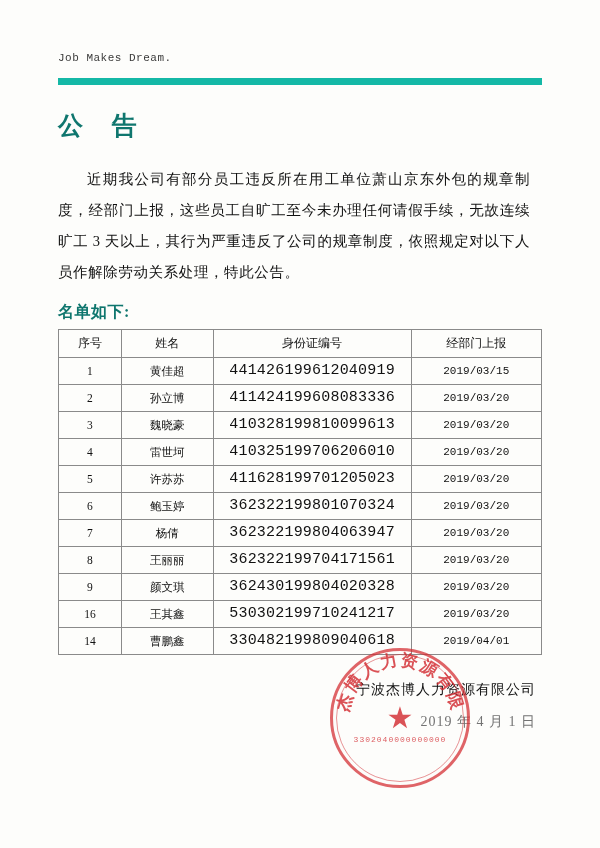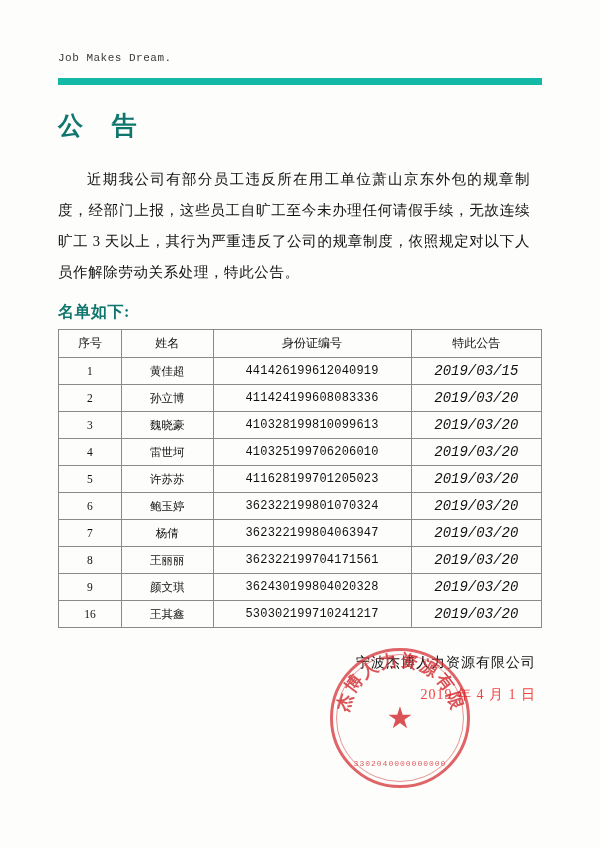--- a/index.html
+++ b/index.html
@@ -93,44 +93,43 @@
     height: 27px;
     line-height: 27px;
   }
   table.name-table col.c-idx   { width: 13%; }
   table.name-table col.c-name  { width: 19%; }
   table.name-table col.c-id    { width: 41%; }
   table.name-table col.c-date  { width: 27%; }
   .td-id {
     font-family: "Liberation Mono", monospace;
     letter-spacing: 0.2px;
-    font-size: 12px;
+    font-size: 15px;
   }
   .td-date {
     font-family: "Liberation Mono", monospace;
-    font-size: 14px;
-    font-style: italic;
+    font-size: 11px;
   }
   
   .sign-block {
     margin-top: 26px;
     text-align: right;
     padding-right: 6px;
     position: relative;
   }
   .sign-company {
     font-size: 14px;
     letter-spacing: 1px;
     color: #111;
     margin-bottom: 14px;
   }
   .sign-date {
     font-size: 14px;
     letter-spacing: 1px;
-    color: #ef4444;
+    color: #737373;
   }
   
   .seal {
     position: absolute;
     left: 330px;
     top: 648px;
     width: 140px;
     height: 140px;
     pointer-events: none;
   }
@@ -155,21 +154,21 @@
     transform: translate(-50%, -50%);
     font-size: 30px;
     color: #d2282e;
     opacity: 0.8;
     line-height: 1;
   }
   .seal .seal-sub {
     position: absolute;
     left: 0;
     right: 0;
-    bottom: 20px;
+    bottom: 44px;
     text-align: center;
     font-size: 8px;
     letter-spacing: 1px;
     color: #d2282e;
     opacity: 0.75;
     font-family: "Liberation Mono", monospace;
   }
   .seal svg {
     position: absolute;
     inset: 0;
@@ -206,21 +205,21 @@
       <col class="c-idx">
         <col class="c-name">
         <col class="c-id">
         <col class="c-date">
     </colgroup>
     <thead>
       <tr>
         <th>序号</th>
         <th>姓名</th>
         <th>身份证编号</th>
-        <th>特此公告</th>
+        <th>经部门上报</th>
       </tr>
     </thead>
     <tbody>
       <tr>
           <td>1</td>
           <td>黄佳超</td>
           <td class="td-id">441426199612040919</td>
           <td class="td-date">2019/03/15</td>
         </tr>
       <tr>
@@ -269,20 +268,26 @@
           <td>9</td>
           <td>颜文琪</td>
           <td class="td-id">362430199804020328</td>
           <td class="td-date">2019/03/20</td>
         </tr>
       <tr>
           <td>16</td>
           <td>王其鑫</td>
           <td class="td-id">530302199710241217</td>
           <td class="td-date">2019/03/20</td>
+        </tr>
+      <tr>
+          <td>14</td>
+          <td>曹鹏鑫</td>
+          <td class="td-id">330482199809040618</td>
+          <td class="td-date">2019/04/01</td>
         </tr>
     </tbody>
   </table>
 
   <div class="sign-block">
     <div class="sign-company">宁波杰博人力资源有限公司</div>
     <div class="sign-date">2019 年 4 月 1 日</div>
   </div>
 
   <div class="seal">

